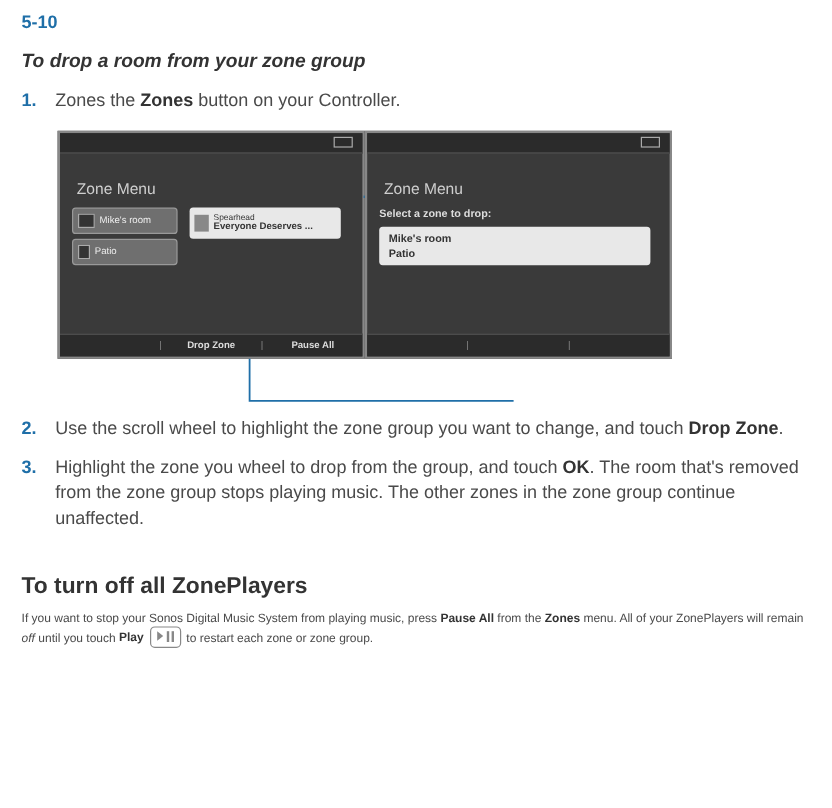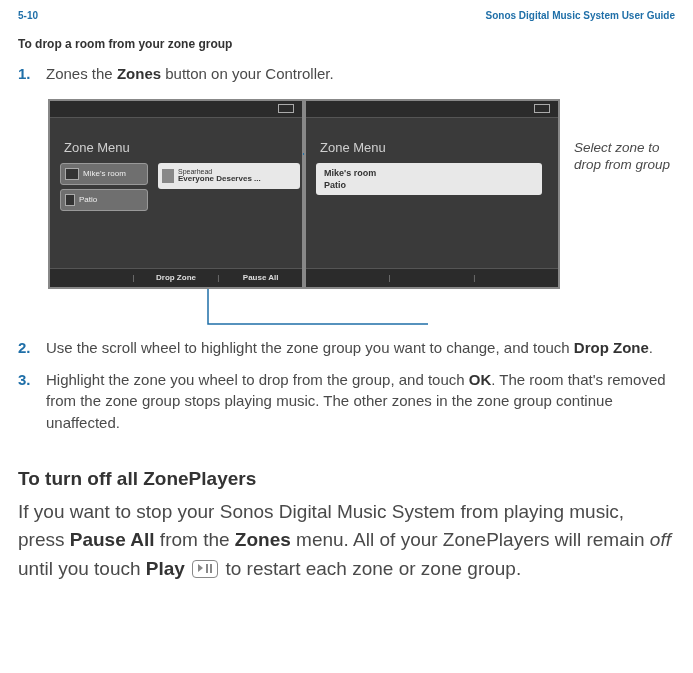--- a/index.html
+++ b/index.html
@@ -10,30 +10,31 @@
     width: 693px;
     box-sizing: border-box;
   }
   .page {
     padding: 10px 18px 20px 18px;
     box-sizing: border-box;
   }
   .header {
     display: flex;
     justify-content: space-between;
-    font-size: 10px;
+    font-size: 15px;
     font-weight: bold;
     color: #1f6fa8;
     margin-bottom: 16px;
   }
   .section-title {
-    font-size: 12px;
+    font-size: 16px;
     font-weight: bold;
     color: #333;
     margin: 8px 0 12px 0;
+    font-style: italic;
   }
   .step {
     display: flex;
     font-size: 15px;
     color: #4a4a4a;
     line-height: 1.45;
     margin-bottom: 10px;
   }
   .step-num {
     width: 28px;
@@ -109,21 +110,21 @@
   .zone-tile .tv {
     width: 12px; height: 10px; background: #333; border: 1px solid #aaa; margin-right: 4px;
   }
   .zone-tile .spk {
     width: 8px; height: 10px; background: #333; border: 1px solid #aaa; margin-right: 4px;
   }
   .now-playing {
     position:absolute;
     left: 108px;
     top: 4px;
-    width: 142px;
+    width: 126px;
     height: 26px;
     background: #e8e8e8;
     border-radius: 3px;
     display:flex;
     align-items:center;
     padding: 0 4px;
     box-sizing:border-box;
     color:#333;
   }
   .now-playing .note {
@@ -202,21 +203,21 @@
     border-bottom:5px solid transparent;
   }
 
   .sub-title {
     font-size: 19px;
     font-weight: bold;
     color: #333;
     margin: 34px 0 8px 0;
   }
   .para {
-    font-size: 19px;
+    font-size: 10px;
     line-height: 1.5;
     color: #4a4a4a;
   }
   .playbtn {
     display:inline-block;
     width:24px;height:16px;
     border:1.5px solid #888;
     border-radius:4px;
     vertical-align:middle;
     position:relative;
@@ -239,21 +240,20 @@
     box-shadow:4px 0 0 #888;
   }
 </style>
 </head>
 <body>
 
 <div class="page">
 
   <div class="header">
     <span>5-10</span>
-    <span>Sonos Digital Music System User Guide</span>
   </div>
 
   <div class="section-title">To drop a room from your zone group</div>
 
   <div class="step">
     <div class="step-num">1.</div>
     <div class="step-text">
       <span>Zones the </span><span class="bold">Zones</span><span> button on your Controller.</span>
     </div>
   </div>
@@ -295,35 +295,35 @@
       <path d="M 0 0 L 0 35 L 220 35" stroke="#1f6fa8" stroke-width="1.5" fill="none"></path>
     </svg>
     <div class="conn-arrow"></div>
 
     <div class="screenshot">
       <div class="ss-titlebar">
           <div class="battery"></div>
         </div>
       <div class="ss-title">Zone Menu</div>
       <div class="ss-body">
+        <div class="drop-prompt">Select a zone to drop:</div>
         <div class="drop-list">
           <div class="drop-item">Mike's room</div>
           <div class="drop-item">Patio</div>
         </div>
       </div>
       <div class="ss-footer">
         <div class="fbtn"></div>
         <span class="sep">|</span>
         <div class="fbtn"></div>
         <span class="sep">|</span>
         <div class="fbtn"></div>
       </div>
     </div>
 
-    <div class="side-caption">Select zone to drop from group</div>
   </div>
 
   <div style="height:40px"></div>
 
   <div class="step">
     <div class="step-num">2.</div>
     <div class="step-text">
       <span>Use the scroll wheel to highlight the zone group you want to change, and touch </span><span class="bold">Drop Zone</span><span>.</span>
     </div>
   </div>

